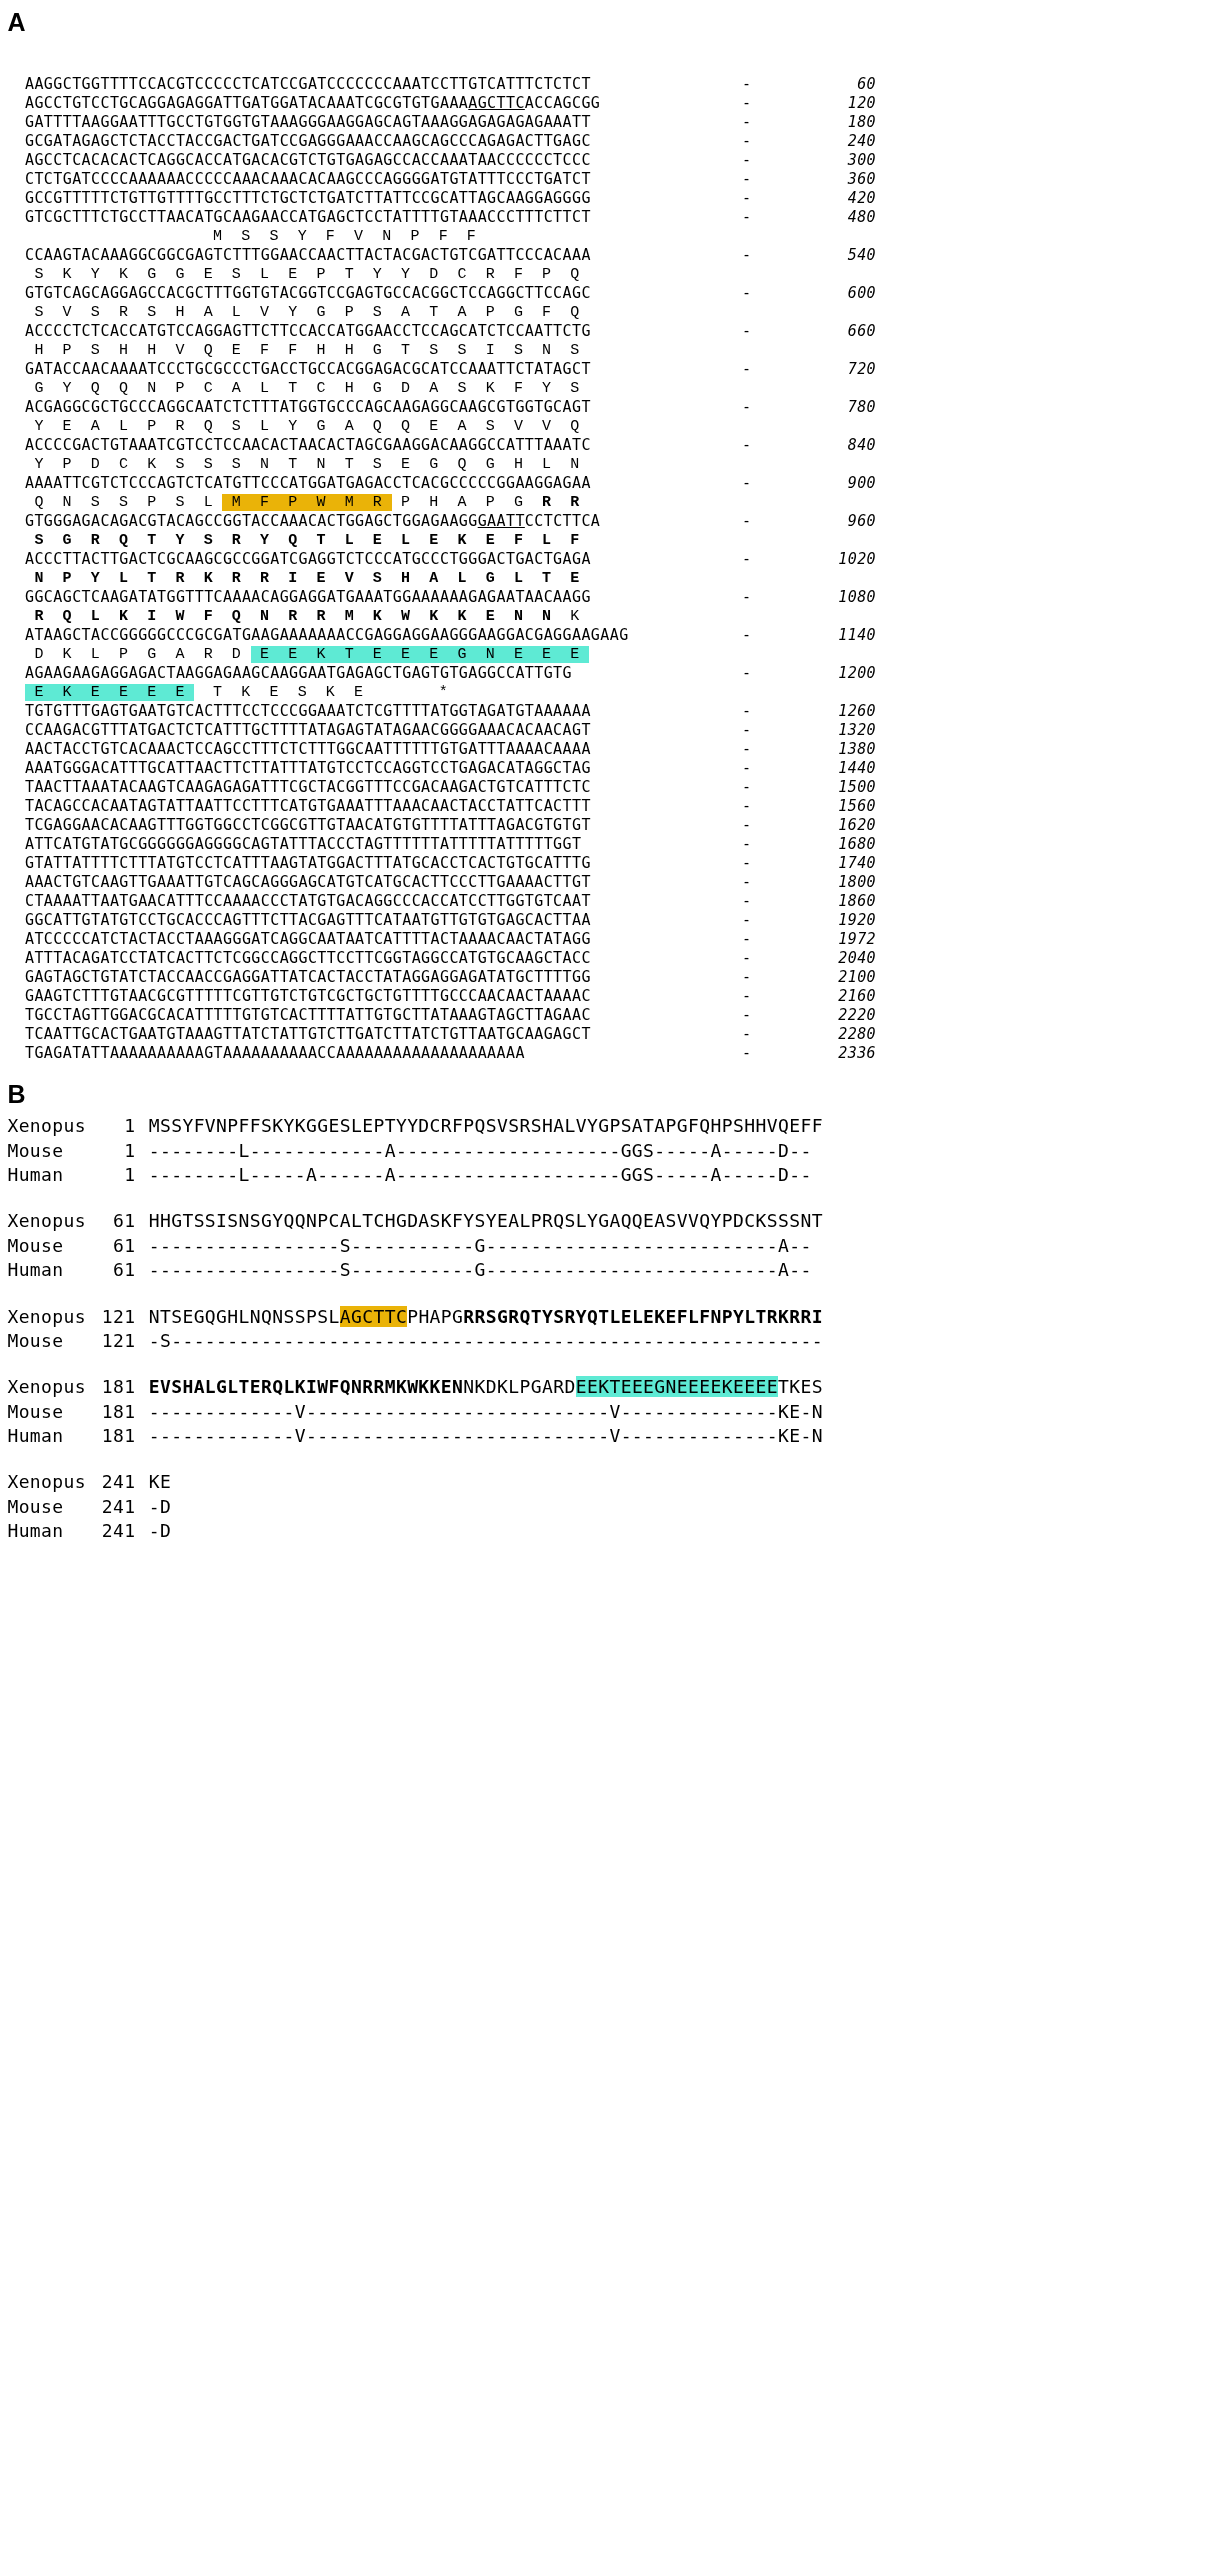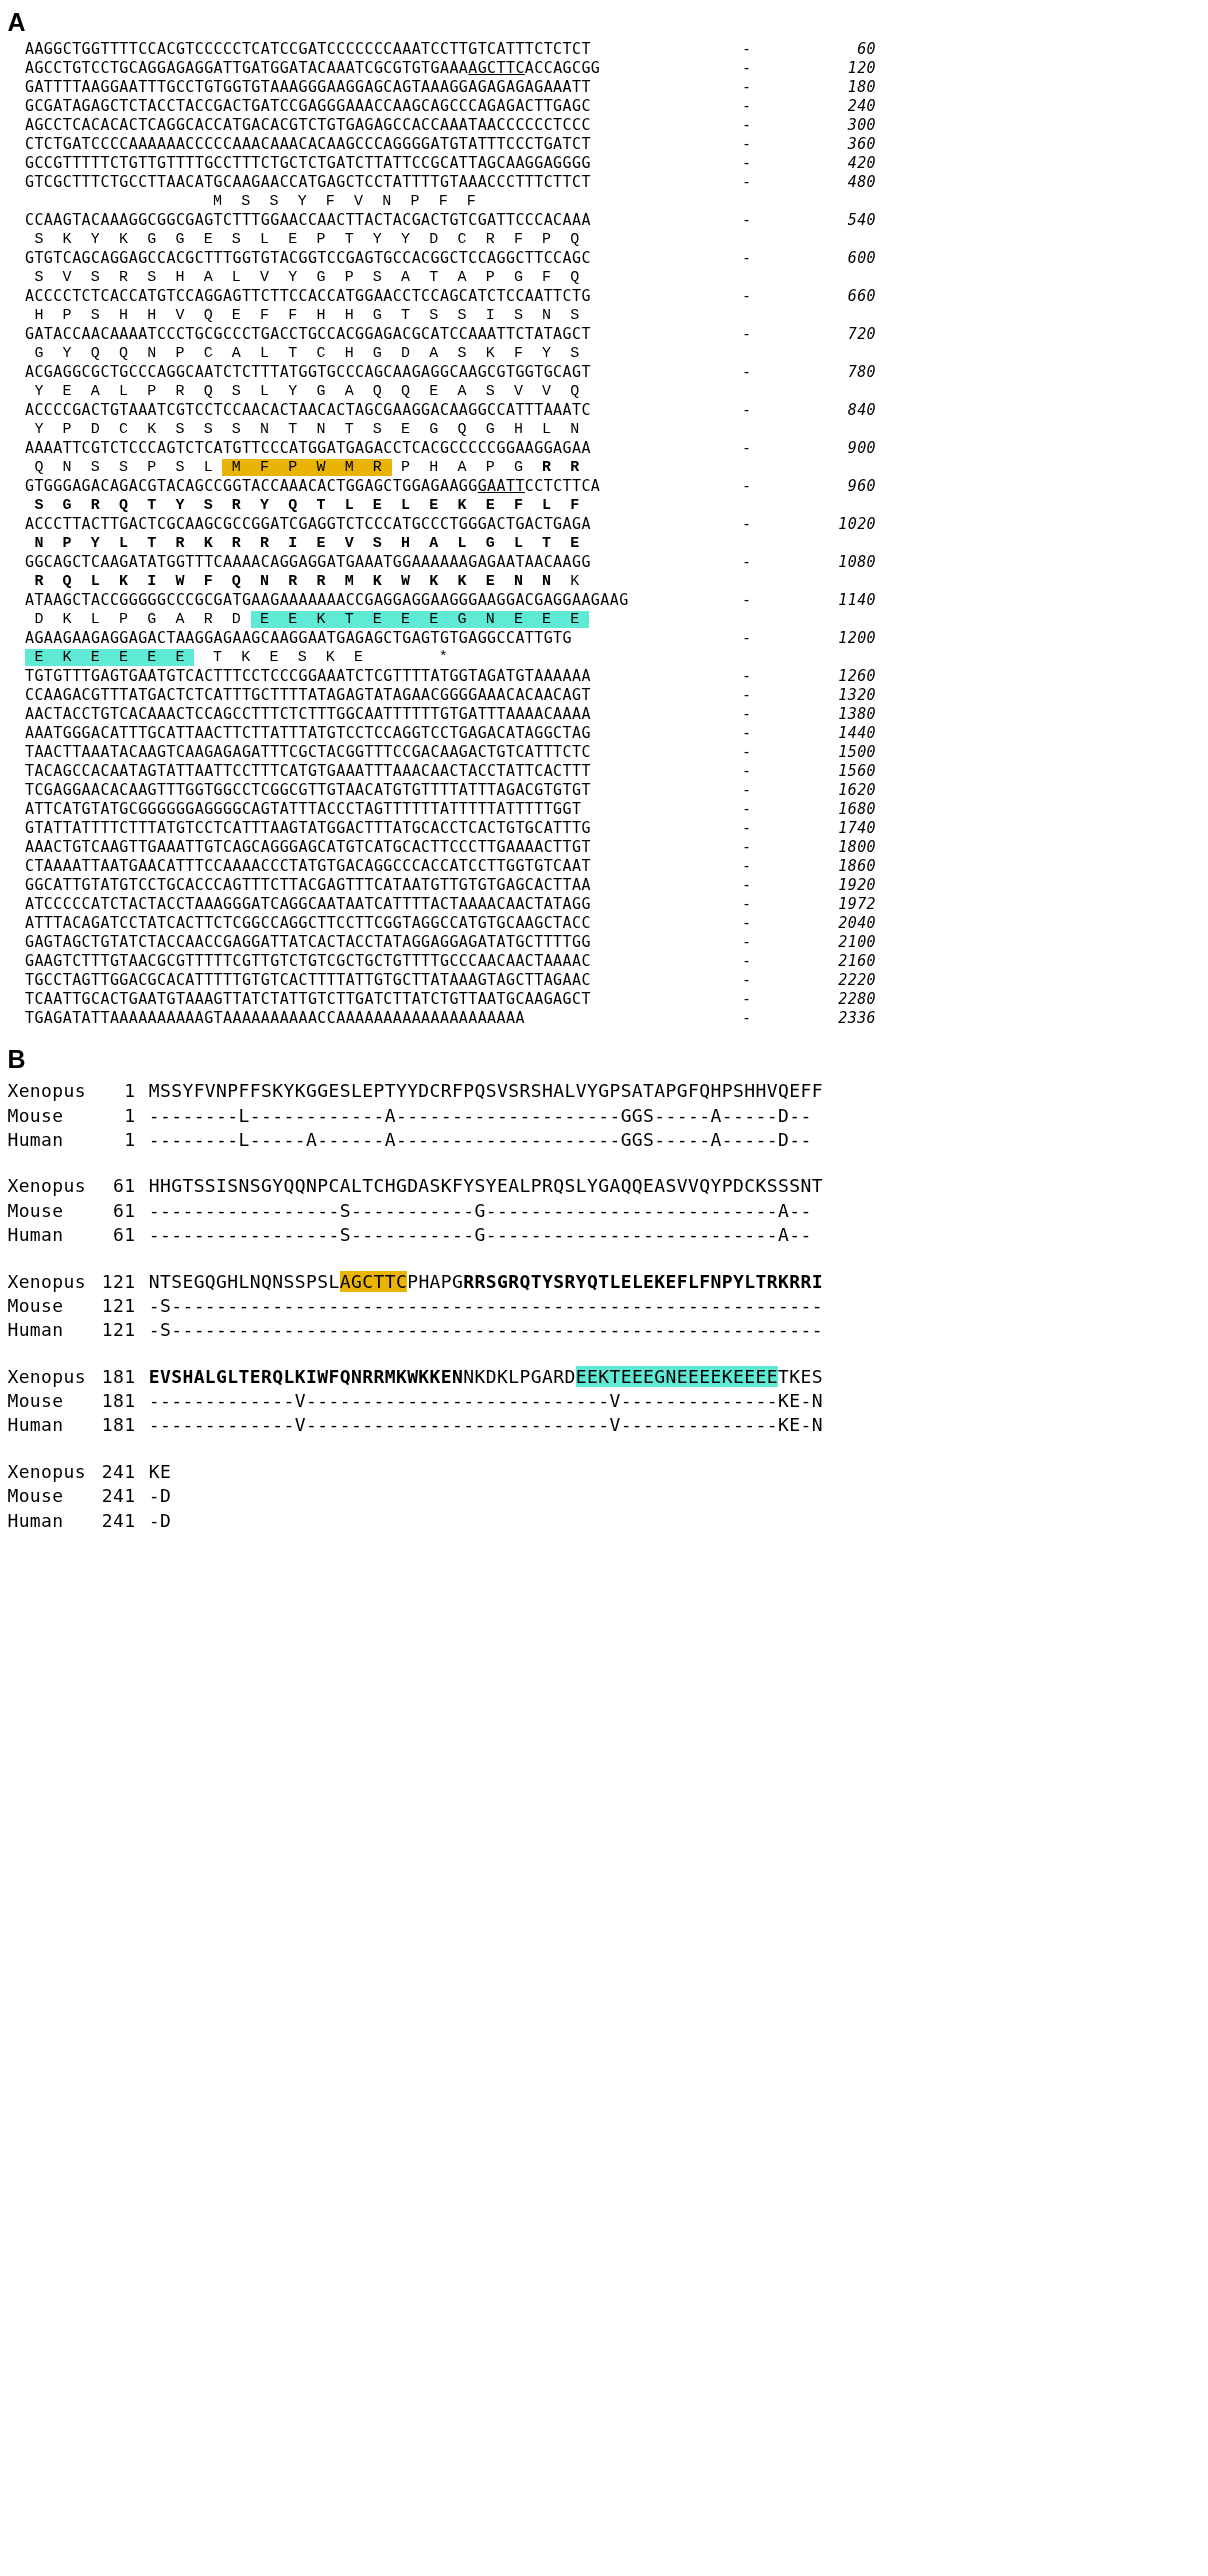--- a/index.html
+++ b/index.html
@@ -25,20 +25,21 @@
     line-height: 25px;
     margin: 0;
   }
   #panel-a-letter { padding: 10.4px 0 4.4px 7.4px; }
   #panel-b-letter { padding: 19px 0 7.4px 7.4px; }
 
   
   .seq-block {
     padding-left: 25px;
     padding-right: 2px;
+    margin-top: 35px;
   }
   .seq-line {
     font-family: "DejaVu Sans Mono", monospace;
     font-size: 15px;
     line-height: 19px;
     letter-spacing: 0.4px;
     white-space: pre;
     position: relative;
     height: 19px;
   }
@@ -189,21 +190,20 @@
 
     <div class="align-group">
       <div class="align-row"><span class="species">Xenopus</span><span class="start">61</span><span class="seq">HHGTSSISNSGYQQNPCALTCHGDASKFYSYEALPRQSLYGAQQEASVVQYPDCKSSSNT</span></div>
       <div class="align-row"><span class="species">Mouse</span><span class="start">61</span><span class="seq">-----------------S-----------G--------------------------A--</span></div>
       <div class="align-row"><span class="species">Human</span><span class="start">61</span><span class="seq">-----------------S-----------G--------------------------A--</span></div>
     </div>
 
     <div class="align-group">
       <div class="align-row"><span class="species">Xenopus</span><span class="start">121</span><span class="seq">NTSEGQGHLNQNSSPSL<span class="hl-light">AGCTTC</span>PHAPG<span class="bold">RRSGRQTYSRYQTLELEKEFLFNPYLTRKRRI</span></span></div>
       <div class="align-row"><span class="species">Mouse</span><span class="start">121</span><span class="seq">-S----------------------------------------------------------</span></div>
-      <div class="align-row"><span class="species">Human</span><span class="start">121</span><span class="seq">-S----------------------------------------------------------</span></div>
     </div>
 
     <div class="align-group">
       <div class="align-row"><span class="species">Xenopus</span><span class="start">181</span><span class="seq"><span class="bold">EVSHALGLTERQLKIWFQNRRMKWKKEN</span>NKDKLPGARD<span class="hl-dark">EEKTEEEGNEEEEKEEEE</span>TKES</span></div>
       <div class="align-row"><span class="species">Mouse</span><span class="start">181</span><span class="seq">-------------V---------------------------V--------------KE-N</span></div>
       <div class="align-row"><span class="species">Human</span><span class="start">181</span><span class="seq">-------------V---------------------------V--------------KE-N</span></div>
     </div>
 
     <div class="align-group">
       <div class="align-row"><span class="species">Xenopus</span><span class="start">241</span><span class="seq">KE</span></div>

